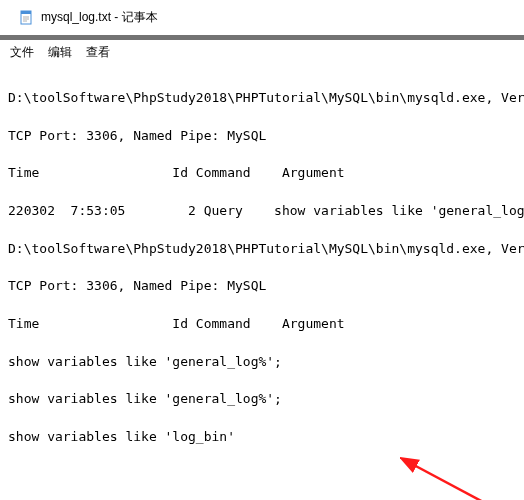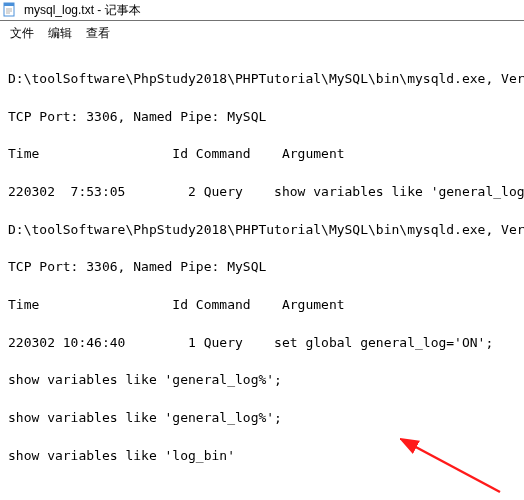--- a/index.html
+++ b/index.html
@@ -1,18 +1,18 @@
 <!DOCTYPE html>
 <html><head>
 <meta charset="utf-8">
 <style>
   * { margin: 0; padding: 0; box-sizing: border-box; }
   html, body { width: 524px; height: 500px; overflow: hidden; }
   body { font-family: "Microsoft YaHei", "Segoe UI", Tahoma, sans-serif; background: #fff; color: #000; font-size: 12px; }
-  .titlebar { height: 21px; display: flex; align-items: center; padding: 0 2px; background: #fff; border-bottom: 1px solid #737373; }
+  .titlebar { height: 40px; display: flex; align-items: center; padding: 0 19px; background: #fff; border-bottom: 5px solid #737373; }
   .titlebar .icon { width: 16px; height: 16px; margin-right: 6px; display: inline-flex; align-items: center; justify-content: center; }
   .titlebar .title { font-size: 12px; color: #000; }
   .menubar { height: 24px; display: flex; align-items: center; gap: 14px; padding: 0 10px; background: #fff; }
   .menubar .menu-item { font-size: 12px; cursor: default; }
   .content { padding: 6px 8px 18px 8px; font-family: "SimSun", "Consolas", monospace; font-size: 13px; line-height: 1.45; color: #000; white-space: pre; overflow: hidden; position: relative; }
   .content .row { white-space: pre; }
   .arrow-overlay { position: absolute; pointer-events: none; }
 </style>
 </head>
 <body>
@@ -37,21 +37,20 @@
 </div>
 
 <div class="content">
 <div class="row">D:\toolSoftware\PhpStudy2018\PHPTutorial\MySQL\bin\mysqld.exe, Version: 5.5.5</div>
 <div class="row">TCP Port: 3306, Named Pipe: MySQL</div>
 <div class="row">Time                 Id Command    Argument</div>
 <div class="row">220302  7:53:05        2 Query    show variables like 'general_log%'</div>
 <div class="row">D:\toolSoftware\PhpStudy2018\PHPTutorial\MySQL\bin\mysqld.exe, Version: 5.5.5</div>
 <div class="row">TCP Port: 3306, Named Pipe: MySQL</div>
 <div class="row">Time                 Id Command    Argument</div>
-<div class="row">220302 10:46:40        1 Query    set global general_log='ON';</div>
 <div class="row">show variables like 'general_log%';</div>
 <div class="row">show variables like 'general_log%';</div>
 <div class="row">show variables like 'log_bin'</div>
 
 
 
 
 
 
 

